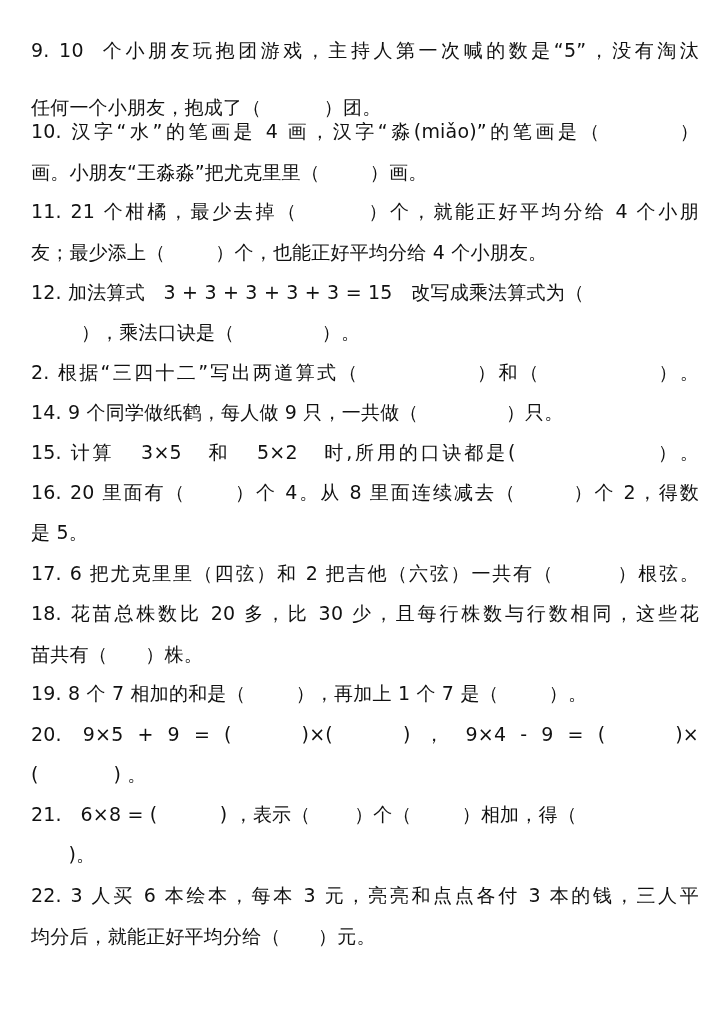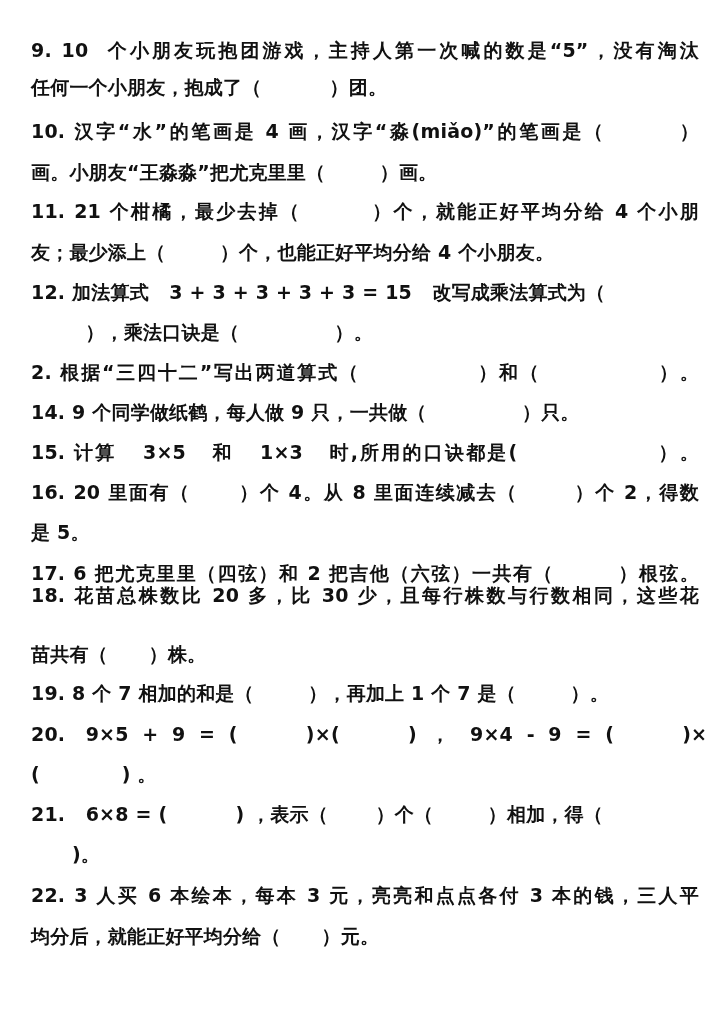--- a/index.html
+++ b/index.html
@@ -1,49 +1,49 @@
 <!DOCTYPE html>
 <html><head>
 <meta charset="utf-8">
 <style>
   html,body{margin:0;padding:0;background:#ffffff;}
   body{width:724px;height:1024px;position:relative;overflow:hidden;
        font-family:"DejaVu Sans","Liberation Sans",sans-serif;color:#111;}
   .line{position:absolute;left:31px;width:668px;height:30px;line-height:30px;
-        font-size:19px;font-weight:bold;white-space:pre;letter-spacing:0.2px;}
+        font-size:19px;font-weight:normal;white-space:pre;letter-spacing:0.2px;}
   .just{text-align:justify;text-align-last:justify;}
 </style>
 </head>
 <body>
 
 <div>
   <div class="line just" style="top:35px">9. 10  个小朋友玩抱团游戏，主持人第一次喊的数是“5”，没有淘汰</div>
-  <div class="line" style="top:72px">任何一个小朋友，抱成了（          ）团。</div>
+  <div class="line" style="top:92px">任何一个小朋友，抱成了（          ）团。</div>
 
   <div class="line just" style="top:116px">10. 汉字“水”的笔画是 4 画，汉字“淼(miǎo)”的笔画是（        ）</div>
   <div class="line" style="top:157px">画。小朋友“王淼淼”把尤克里里（        ）画。</div>
 
   <div class="line just" style="top:196px">11. 21 个柑橘，最少去掉（        ）个，就能正好平均分给 4 个小朋</div>
   <div class="line" style="top:237px">友；最少添上（        ）个，也能正好平均分给 4 个小朋友。</div>
 
   <div class="line" style="top:277px">12. 加法算式   3 + 3 + 3 + 3 + 3 = 15   改写成乘法算式为（</div>
   <div class="line" style="top:317px">        ），乘法口诀是（              ）。</div>
 
   <div class="line just" style="top:357px">2. 根据“三四十二”写出两道算式（              ）和（              ）。</div>
 
   <div class="line" style="top:397px">14. 9 个同学做纸鹤，每人做 9 只，一共做（              ）只。</div>
 
-  <div class="line just" style="top:437px">15. 计算   3×5   和   1×3   时,所用的口诀都是(                ）。</div>
+  <div class="line just" style="top:437px">15. 计算   3×5   和   5×2   时,所用的口诀都是(                ）。</div>
 
   <div class="line just" style="top:477px">16. 20 里面有（      ）个 4。从 8 里面连续减去（       ）个 2，得数</div>
   <div class="line" style="top:517px">是 5。</div>
 
   <div class="line just" style="top:558px">17. 6 把尤克里里（四弦）和 2 把吉他（六弦）一共有（        ）根弦。</div>
 
-  <div class="line just" style="top:580px">18. 花苗总株数比 20 多，比 30 少，且每行株数与行数相同，这些花</div>
+  <div class="line just" style="top:598px">18. 花苗总株数比 20 多，比 30 少，且每行株数与行数相同，这些花</div>
   <div class="line" style="top:639px">苗共有（      ）株。</div>
 
   <div class="line" style="top:678px">19. 8 个 7 相加的和是（        ），再加上 1 个 7 是（        ）。</div>
 
   <div class="line just" style="top:719px">20.   9×5  +  9  =  (          )×(          )  ，   9×4  -  9  =  (          )×</div>
   <div class="line" style="top:759px">(            ) 。</div>
 
   <div class="line" style="top:799px">21.   6×8 = (          ) ，表示（       ）个（        ）相加，得（</div>
   <div class="line" style="top:839px">      )。</div>
 

